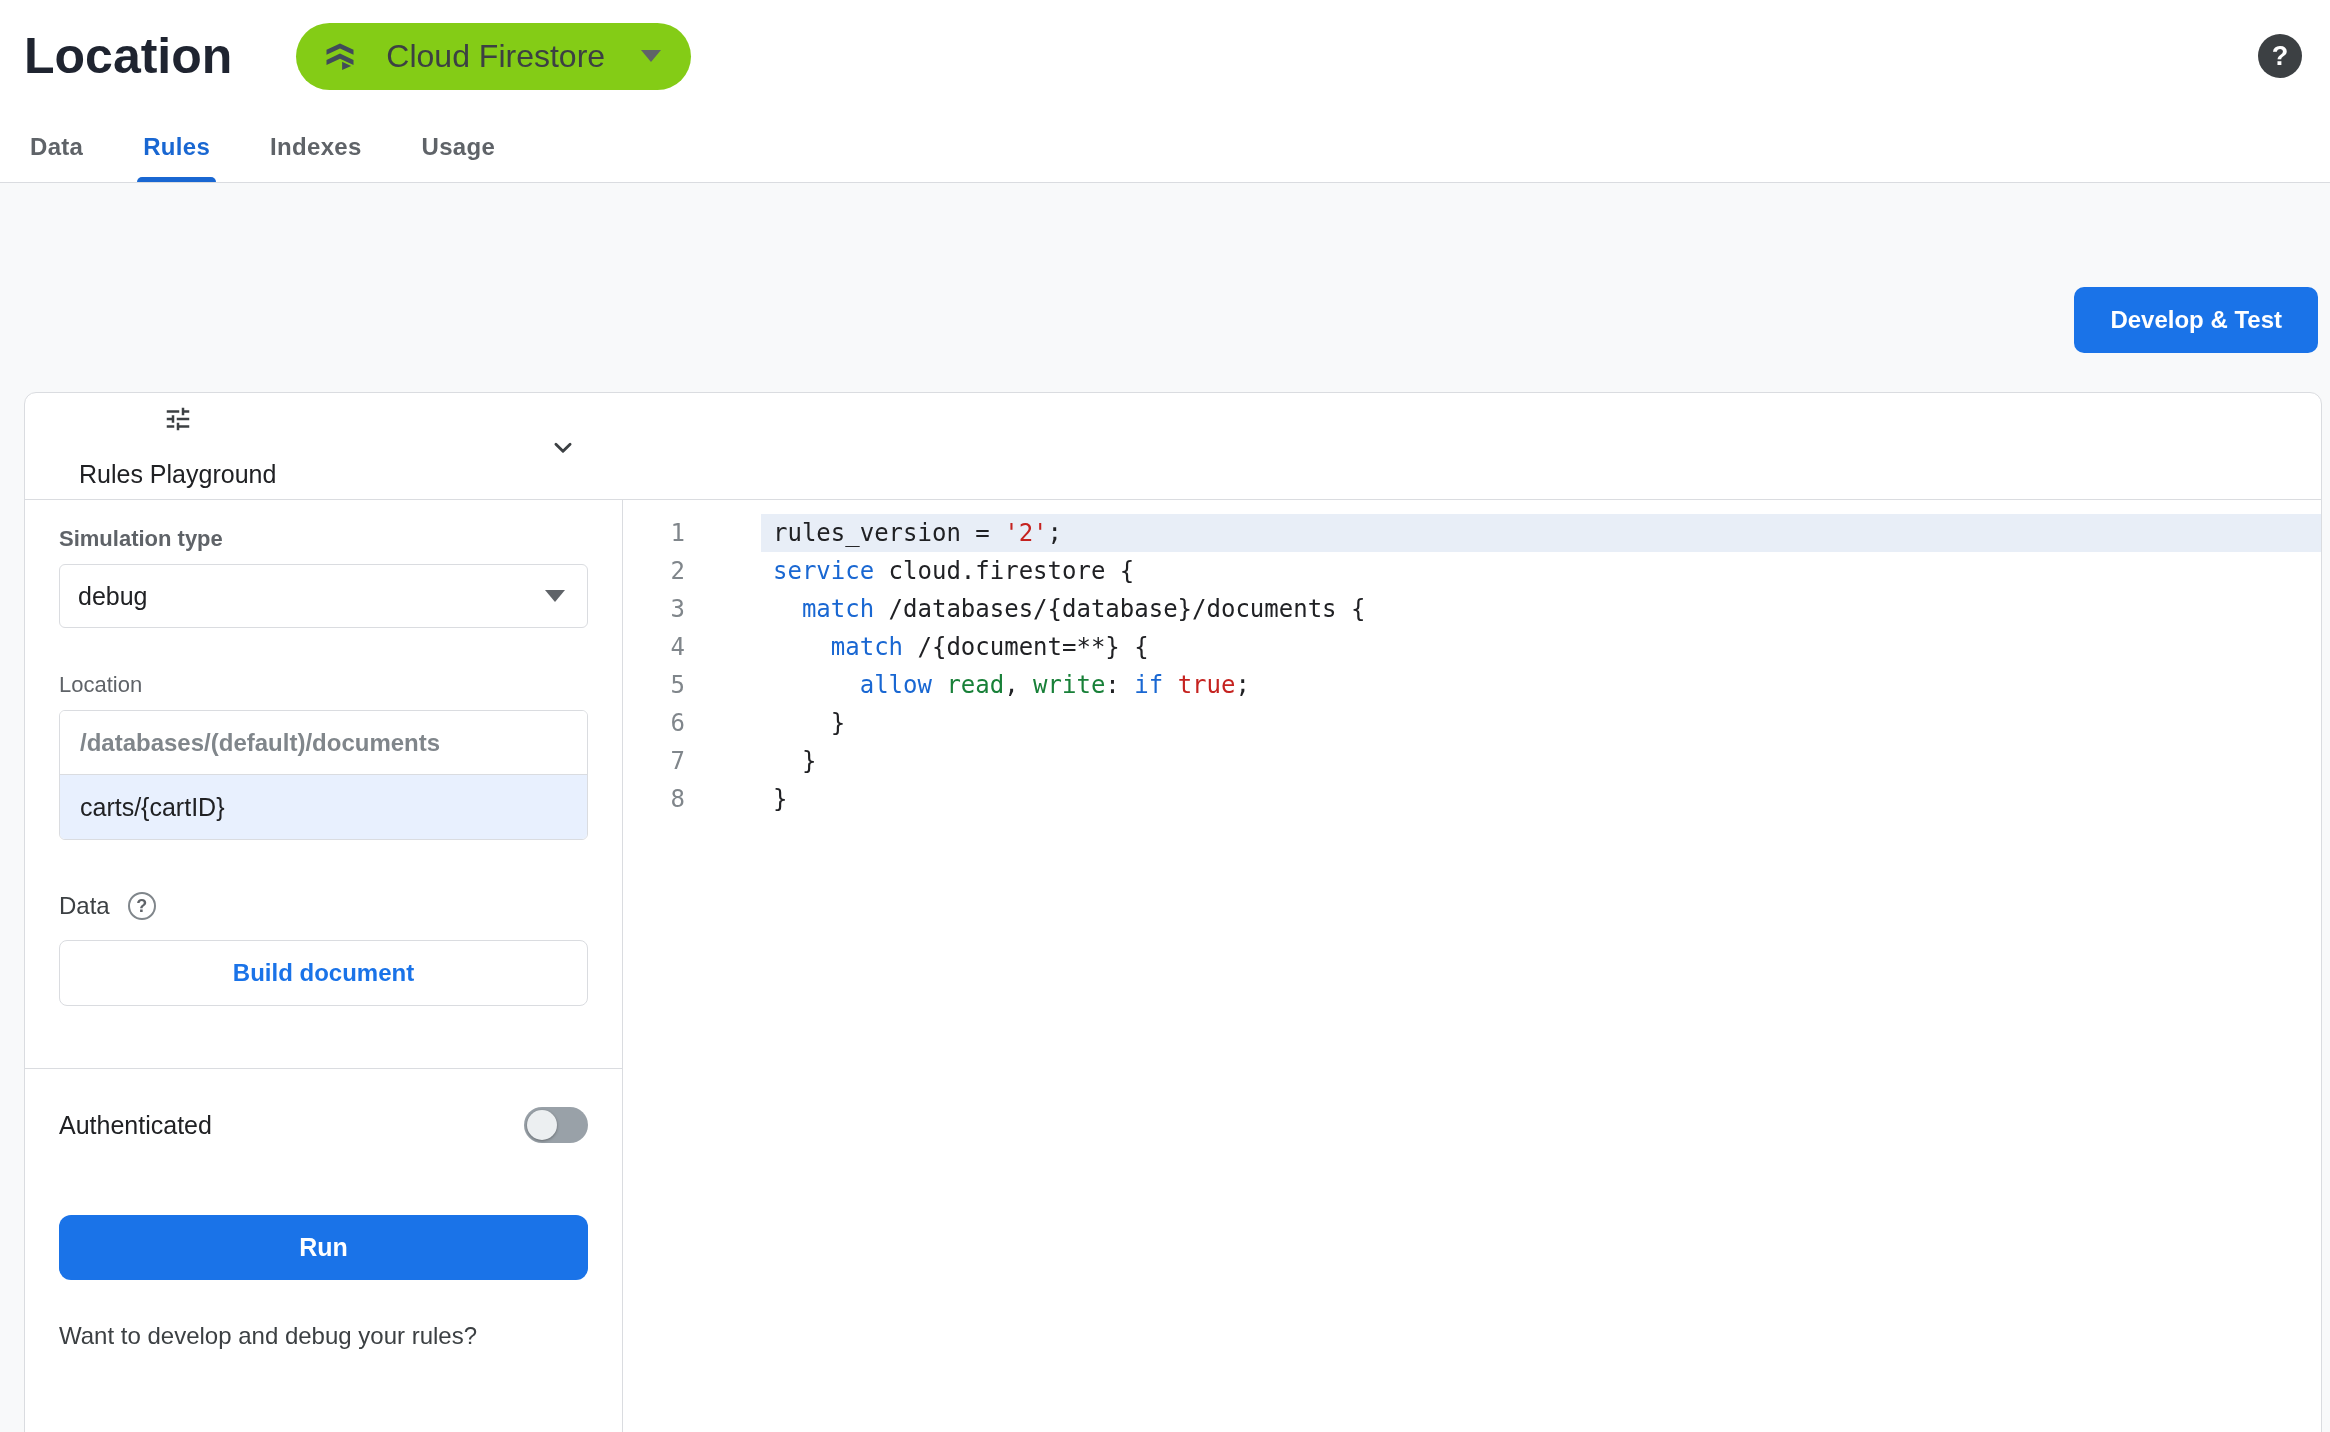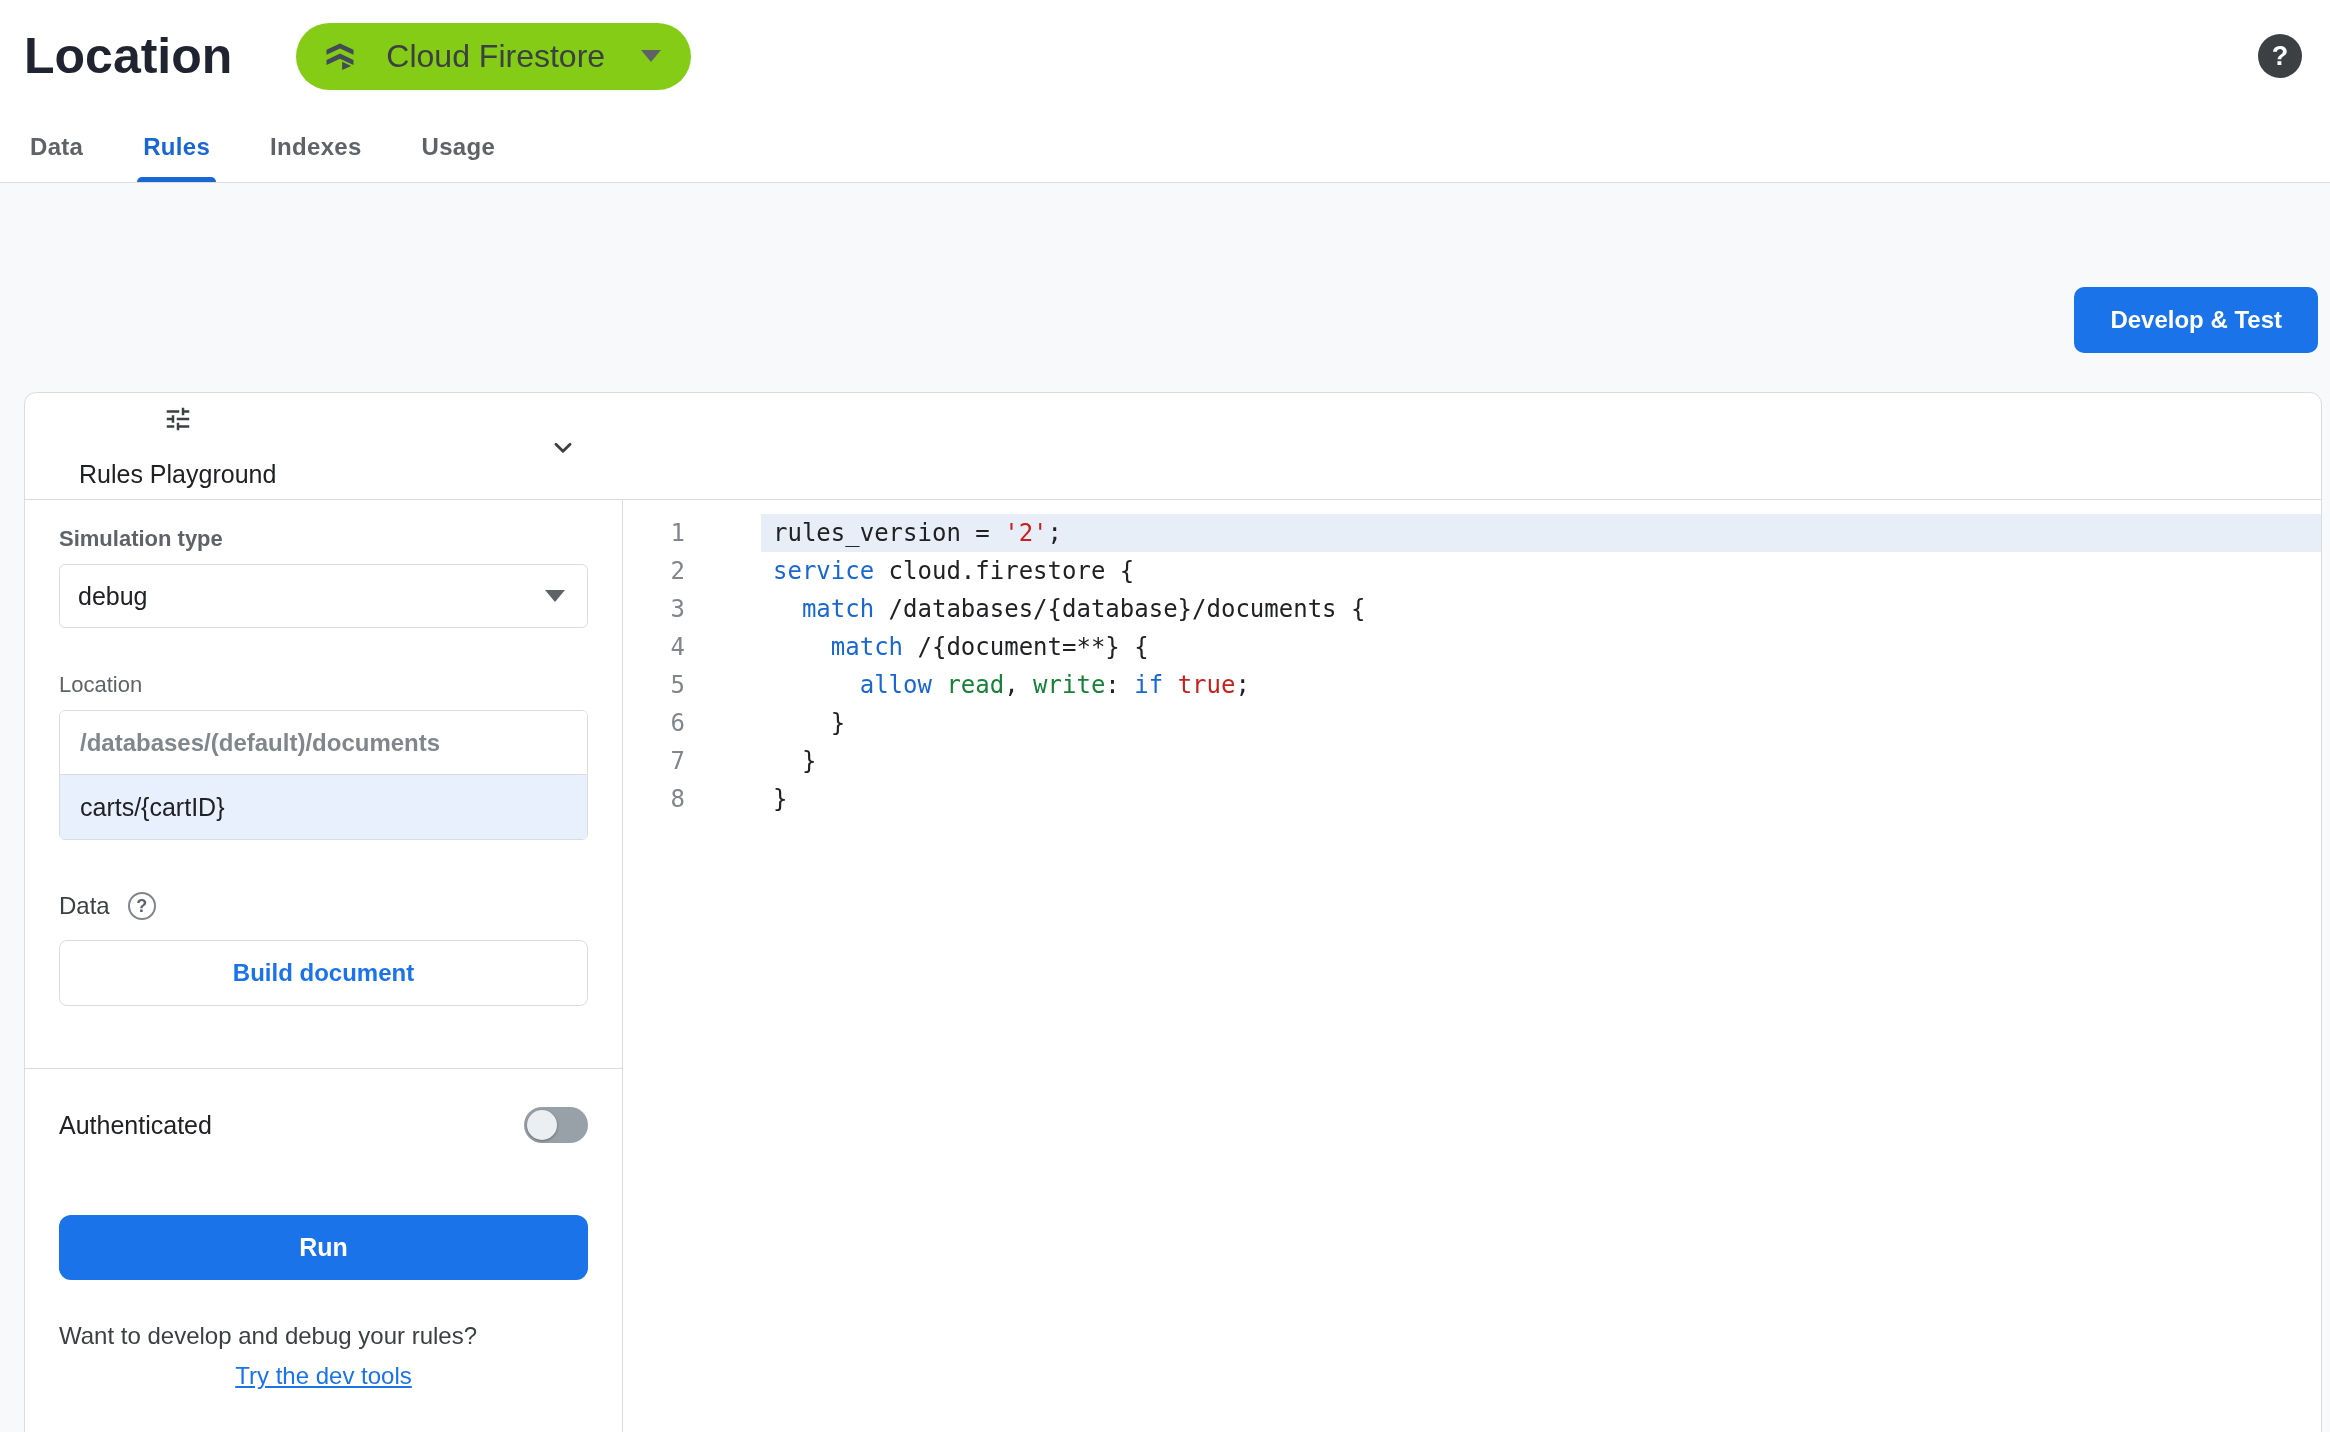--- a/index.html
+++ b/index.html
@@ -415,21 +415,20 @@
           <div class="auth-row">
             <span>Authenticated</span>
             <div class="toggle">
                 <div class="knob"></div>
               </div>
           </div>
 
           <button class="btn-primary run">Run</button>
 
           <p class="dev-q">Want to develop and debug your rules?</p>
-          <a class="dev-link">Try the dev tools</a>
         </aside>
 
         <div class="editor">
             <div class="code-line">
               <div class="gutter">1</div>
               <div class="code hl"><span class="tok-p">rules_version = </span><span class="tok-s">'2'</span><span class="tok-p">;</span></div>
             </div>
             <div class="code-line">
               <div class="gutter">2</div>
               <div class="code"><span class="tok-k">service</span><span class="tok-p"> cloud.firestore {</span></div>

